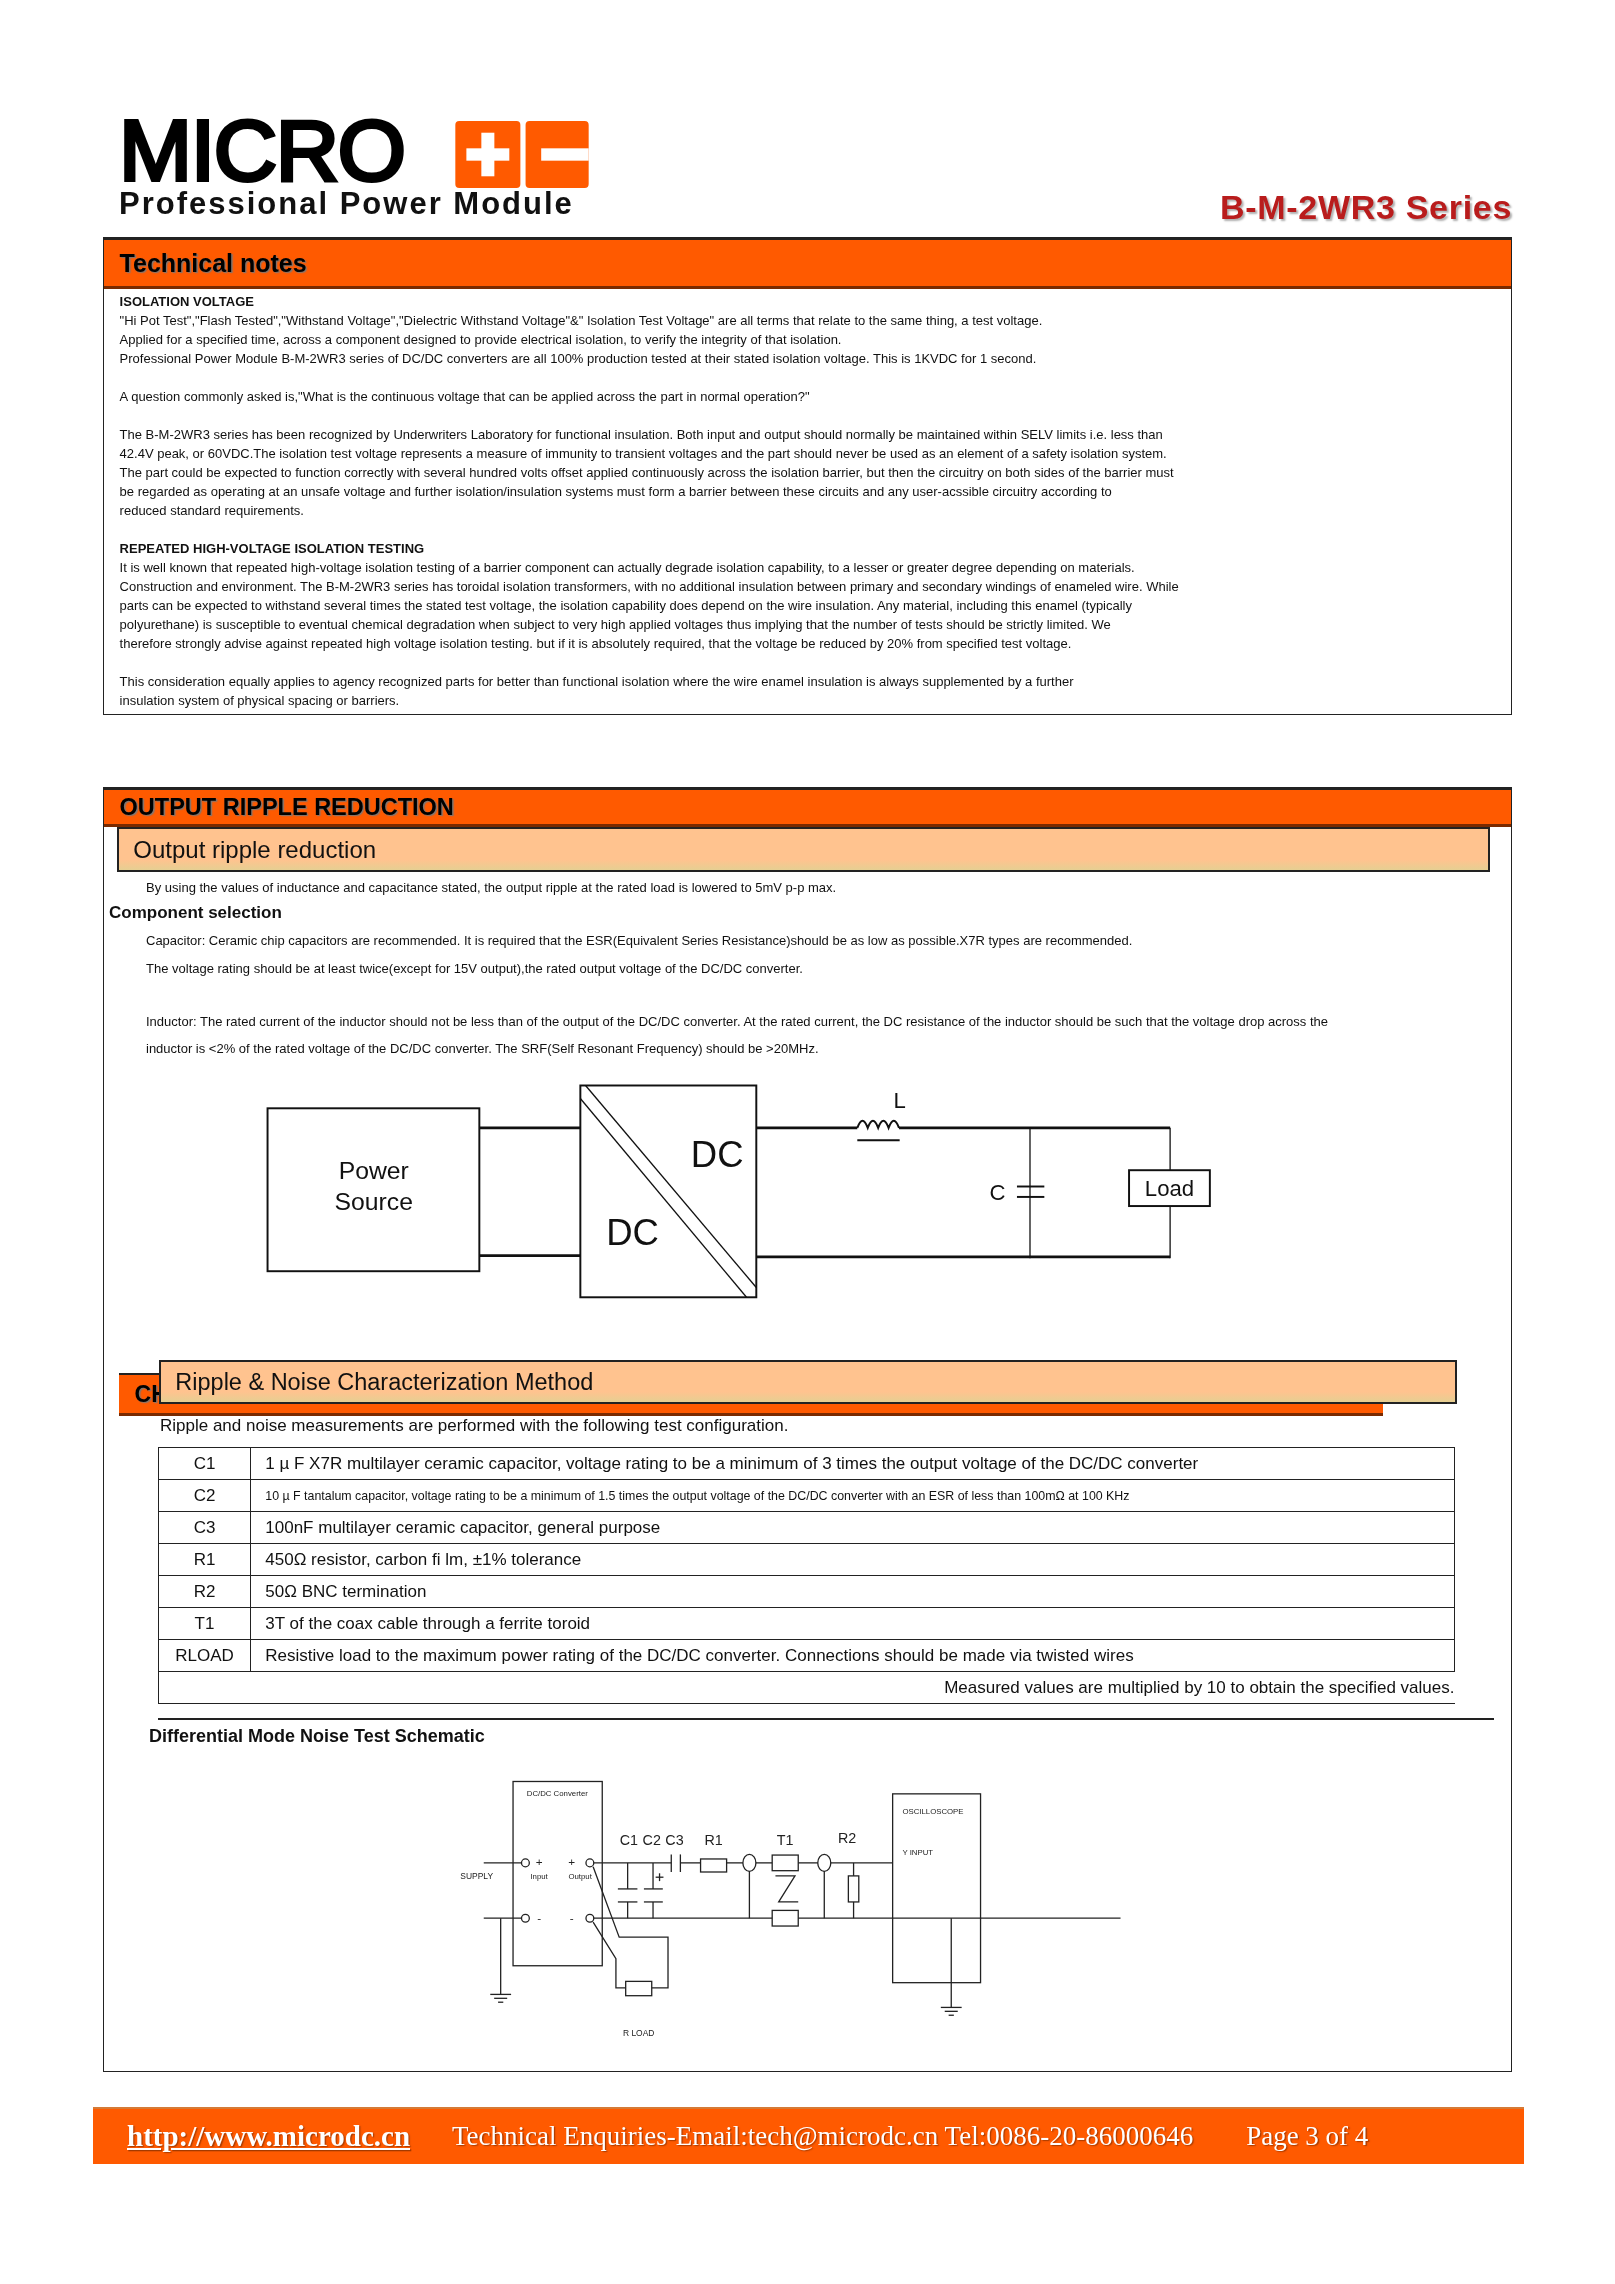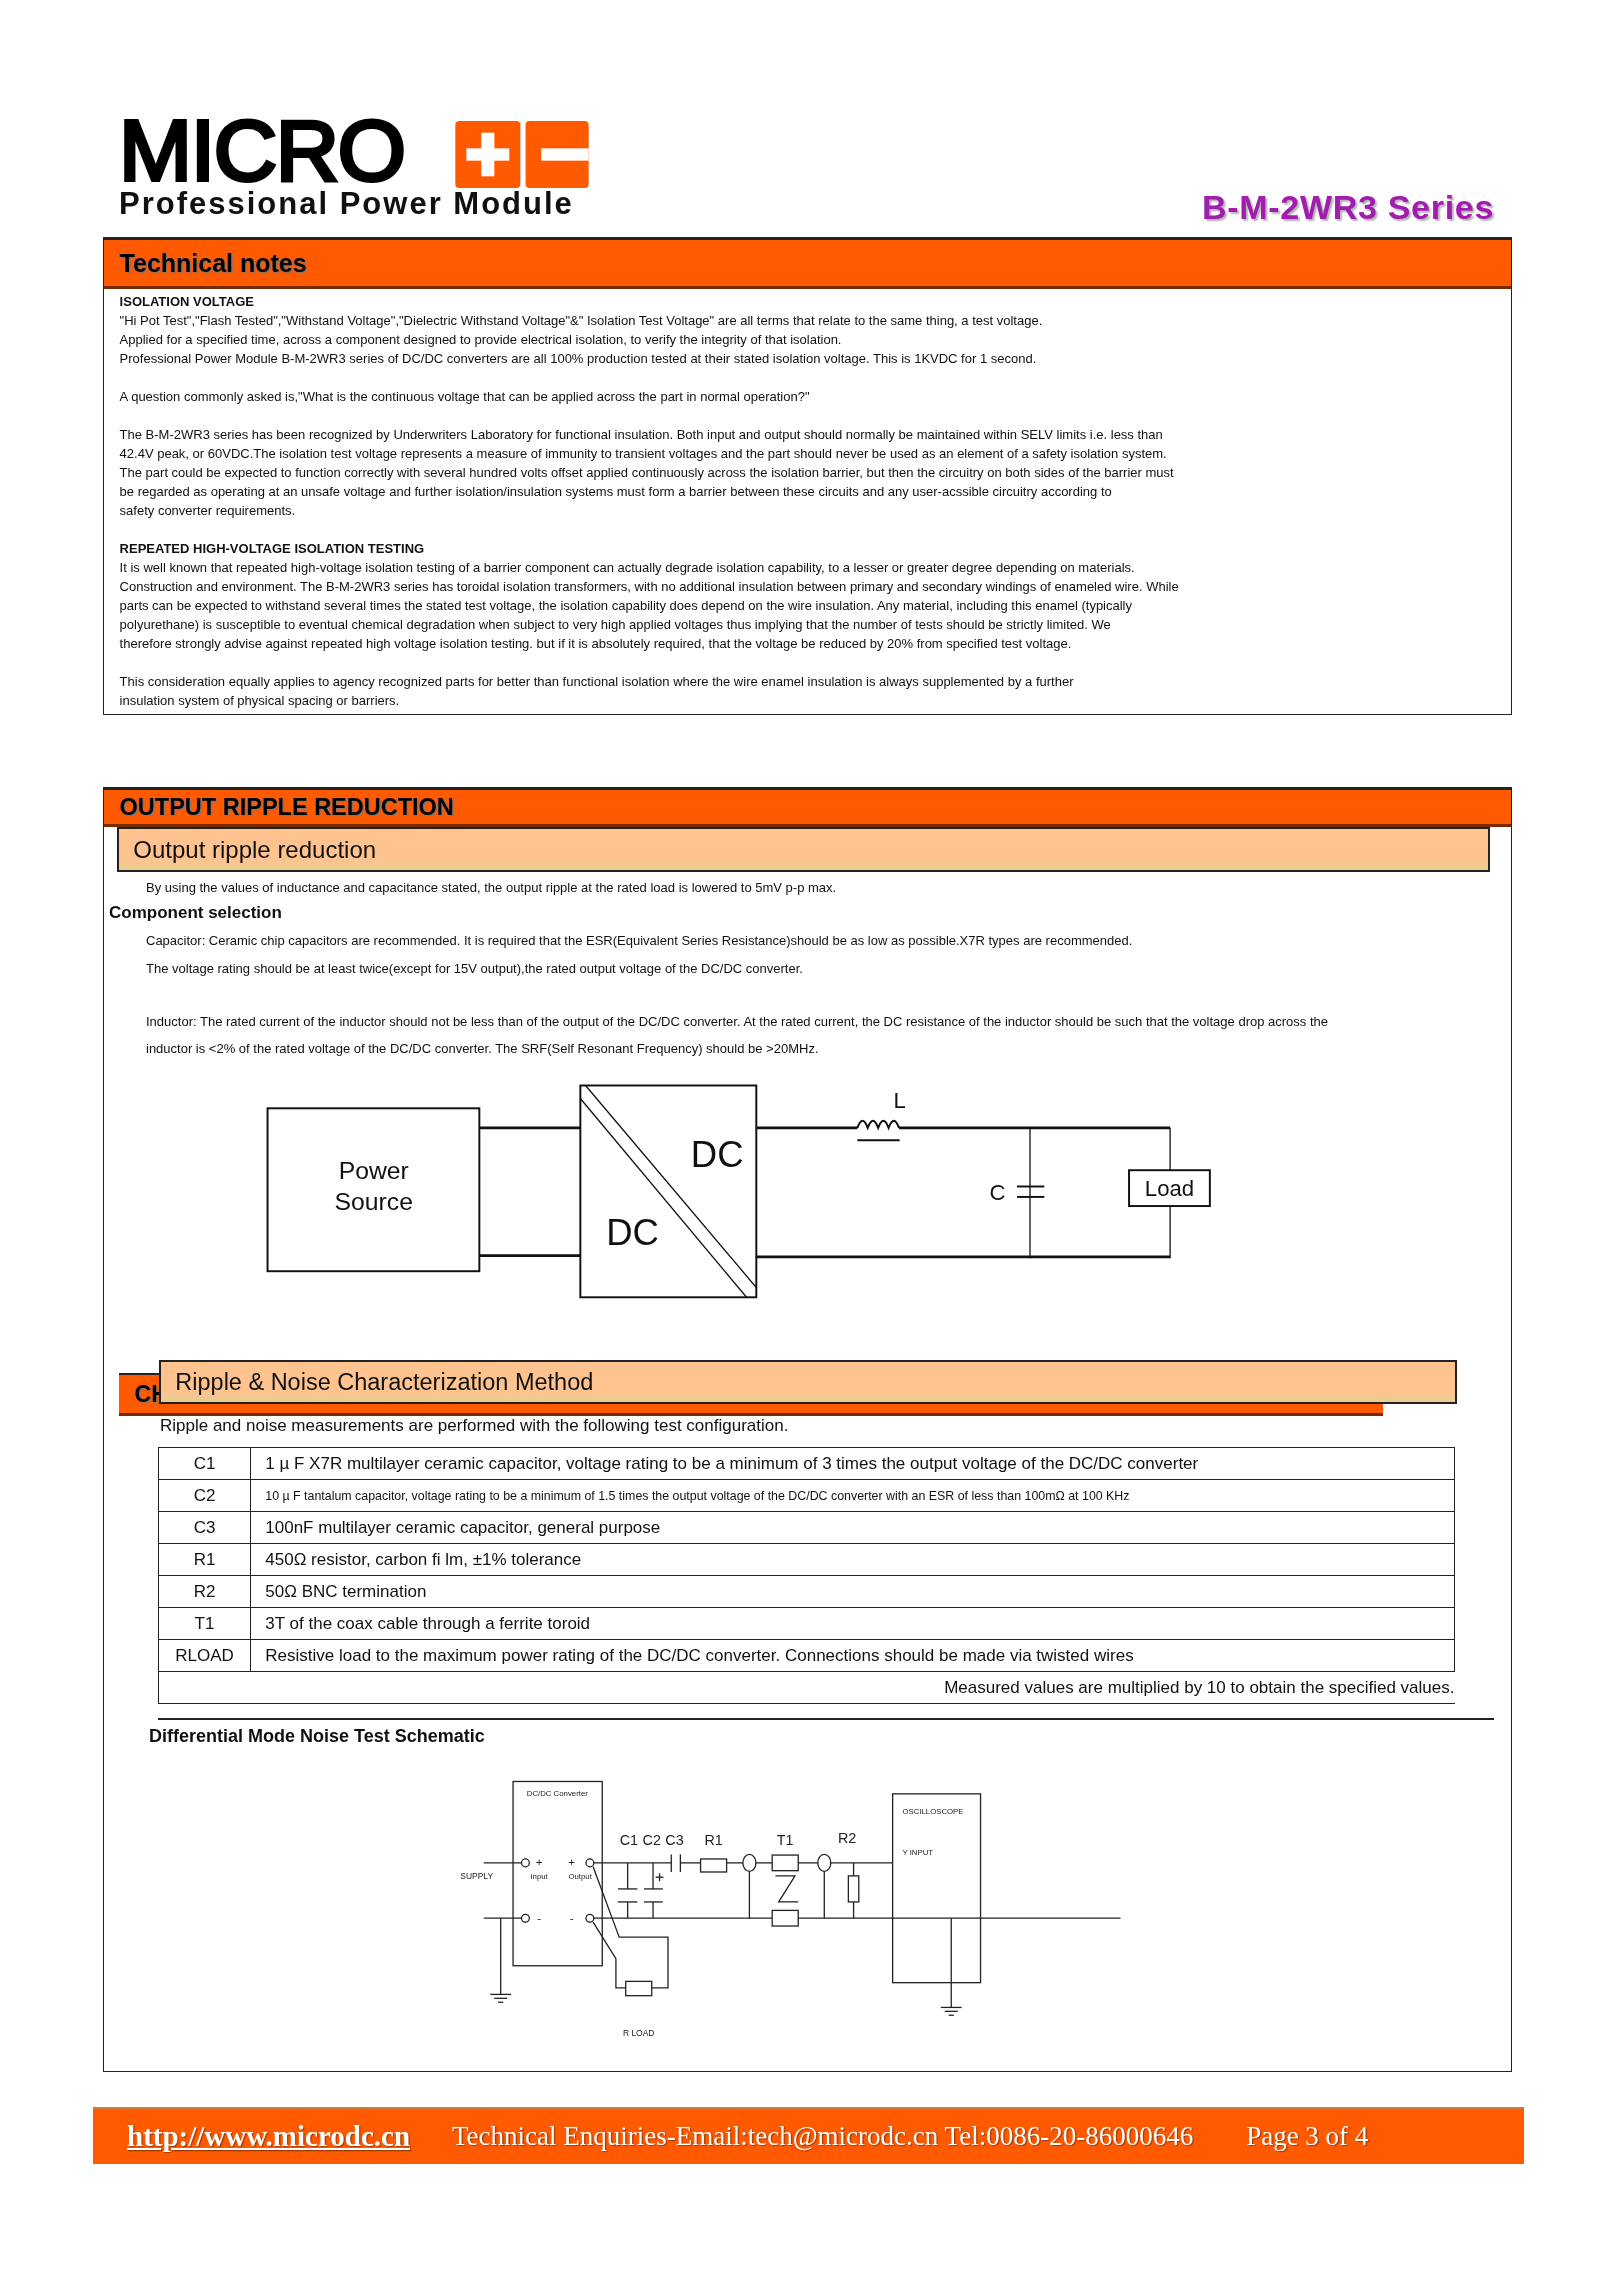--- a/index.html
+++ b/index.html
@@ -5,21 +5,21 @@
   html, body { margin:0; padding:0; background:#ffffff; }
   body { width:1616px; height:2284px; position:relative; overflow:hidden; font-family:"Liberation Sans", sans-serif; color:#111; }
   .abs { position:absolute; }
 
   
   .logo { left:119px; top:114px; width:482px; height:108px; }
   .logo-word { position:absolute; left:0; top:0; height:73px; display:flex; align-items:center; }
   .logo-micro { font-family:"Liberation Sans", sans-serif; font-size:86px; letter-spacing:-1.3px; color:#000; font-weight:400; line-height:73px; transform:scaleX(1.02); transform-origin:left; -webkit-text-stroke:3.9px #000; }
   .logo-dc { position:absolute; left:336px; top:6.5px; width:134px; height:67px; }
   .logo-tag { position:absolute; left:0; top:72px; font-size:31px; font-weight:700; letter-spacing:2px; color:#111; white-space:nowrap; }
-  .series-title { right:122px; top:188px; font-size:34px; font-weight:700; color:#a21caf; letter-spacing:0.7px; text-shadow:2px 2px 2px #b0b0b0; }
+  .series-title { right:104px; top:188px; font-size:34px; font-weight:700; color:#b91c1c; letter-spacing:0.7px; text-shadow:2px 2px 2px #b0b0b0; }
 
   
   .panel { border:1.3px solid #222; background:#fff; }
   .sec-bar { background:#ff5a00; border-top:2.6px solid #222; border-bottom:3.3px solid #7a2a00; height:46px; display:flex; align-items:center; }
   .sec-bar span { color:#000000; font-weight:700; font-size:24px; margin-left:15.6px; text-shadow:1.3px 1.3px 1.3px #777; }
   .subbar { background:linear-gradient(#ffc38f 0%, #ffc38f 75%, #e6cf92 100%); border:2px solid #222; height:41px; display:flex; align-items:center; }
   .subbar span { font-size:24px; color:#111; margin-left:14.3px; }
 
   .tn-body { font-size:13px; line-height:19px; color:#111; }
   .tn-body p { margin:0; }
@@ -70,21 +70,21 @@
     <p>"Hi Pot Test","Flash Tested","Withstand Voltage","Dielectric Withstand Voltage"&amp;"  Isolation Test Voltage" are all terms that relate to the same thing, a test voltage.</p>
     <p>Applied for a specified time, across a component designed to provide electrical isolation, to verify the integrity of that isolation.</p>
     <p>Professional Power Module B-M-2WR3 series of DC/DC converters are all 100% production tested at their stated isolation voltage. This is 1KVDC for 1 second.</p>
     <p style="height:19px;"></p>
     <p>A question commonly asked is,"What is the continuous voltage that can be applied across the part in normal operation?"</p>
     <p style="height:19px;"></p>
     <p>The B-M-2WR3 series has been recognized by Underwriters Laboratory for functional insulation. Both input and output should normally be maintained within SELV limits i.e. less than</p>
     <p>42.4V peak, or 60VDC.The isolation test voltage represents a measure of immunity to transient voltages and the part should never be used as an element of a safety isolation system.</p>
     <p>The part could be expected to function correctly with several hundred volts offset applied continuously across the isolation barrier, but then the circuitry on both sides of the barrier must</p>
     <p>be regarded as operating at an unsafe voltage and further isolation/insulation systems must form a barrier between these circuits and any user-acssible circuitry according to</p>
-    <p>safety converter requirements.</p>
+    <p>reduced standard requirements.</p>
     <p style="height:19px;"></p>
     <p class="tn-head">REPEATED HIGH-VOLTAGE ISOLATION TESTING</p>
     <p>It is well known that repeated high-voltage isolation testing of a barrier component can actually degrade isolation capability, to a lesser or greater degree depending on materials.</p>
     <p>Construction and environment. The B-M-2WR3 series has toroidal isolation transformers, with no additional insulation between primary and secondary windings of enameled wire. While</p>
     <p>parts can be expected to withstand several times the stated test voltage, the isolation capability does depend on the wire insulation. Any material, including this enamel (typically</p>
     <p>polyurethane) is susceptible to eventual chemical degradation when subject to very high applied voltages thus implying that the number of tests should be strictly limited. We</p>
     <p>therefore strongly advise against repeated high voltage isolation testing. but if it is absolutely required, that the voltage be reduced by 20% from specified test voltage.</p>
     <p style="height:19px;"></p>
     <p>This consideration equally applies to agency recognized parts for better than functional isolation where the wire enamel insulation is always supplemented by a further</p>
     <p>insulation system of physical spacing or barriers.</p>

